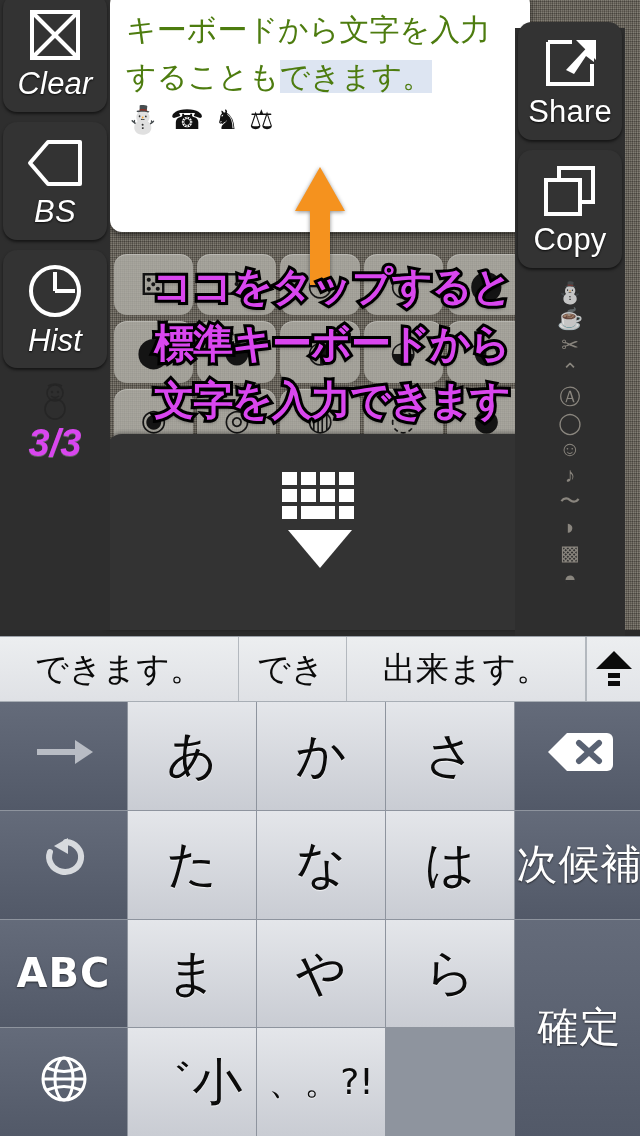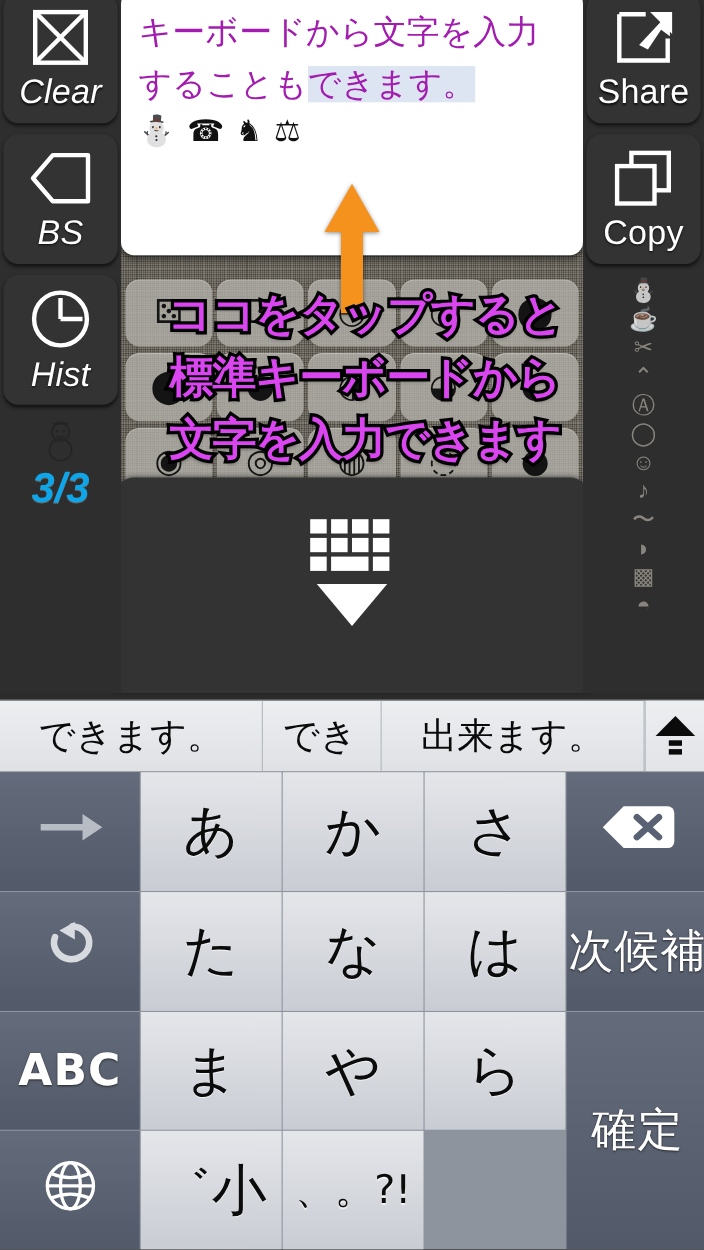--- a/index.html
+++ b/index.html
@@ -18,21 +18,21 @@
       repeating-linear-gradient(90deg, rgba(0,0,0,.20) 0 1px, rgba(255,255,255,.07) 1px 2px, rgba(0,0,0,.12) 2px 3px, rgba(255,255,255,.04) 3px 4px),
       repeating-linear-gradient(0deg, rgba(0,0,0,.22) 0 1px, rgba(255,255,255,.08) 1px 2px, rgba(0,0,0,.10) 2px 3px, rgba(255,255,255,.03) 3px 4px);
   }
 
   
   .rail{
     position:absolute; top:0; width:110px; height:630px;
     background:#2e2e2e;
   }
   .rail.left{ left:0;font-style:italic; }
-  .rail.right{ right:0; }
+  .rail.right{ right:15px;margin-top:28px; }
 
   .side-btn{
     position:absolute; width:104px; height:118px;
     background:#333333;
     border-radius:14px;
     display:flex; flex-direction:column;
     align-items:center; justify-content:center;
     color:#ffffff;
     box-shadow:0 2px 3px rgba(0,0,0,.55);
     gap:2px;
@@ -51,42 +51,42 @@
 
   
   .page-counter{
     position:absolute; left:3px; top:380px; width:104px;
     display:flex; flex-direction:column; align-items:center; gap:0px;
     color:#111;
   }
   .page-counter .pc-ic{ opacity:.75; }
   .page-counter .pc-txt{
     font-size:38px; font-weight:bold; line-height:1;
-    color:#0ea5e9; text-shadow:0 1px 0 rgba(255,255,255,.25);
+    color:#d946ef; text-shadow:0 1px 0 rgba(255,255,255,.25);
   }
 
   
   .sym-strip{
     position:absolute; right:0; top:250px; width:110px; height:380px;
     display:flex; flex-direction:column; align-items:center;
     justify-content:flex-start; gap:5px; padding-top:4px;
     color:#9a958c;
   }
   .sym-strip .sy{ font-size:21px; line-height:1; opacity:.85; }
 
   
   .text-card{
     position:absolute; left:110px; top:-8px; width:420px; height:240px;
     background:#ffffff; border-radius:12px;
     box-shadow:0 3px 6px rgba(0,0,0,.5);
     padding:14px 16px 10px 16px;
     overflow:hidden;
   }
   .text-line{
-    font-size:30px; line-height:47px; color:#a21caf;
+    font-size:30px; line-height:47px; color:#4d7c0f;
     font-family:Liberation Serif, serif;
     white-space:nowrap;
   }
   .hl{ background:#dde5f2; }
   .emoji-line{
     font-size:27px; line-height:40px; color:#111;
     font-family:"DejaVu Sans", sans-serif; letter-spacing:1px;
   }
 
   

